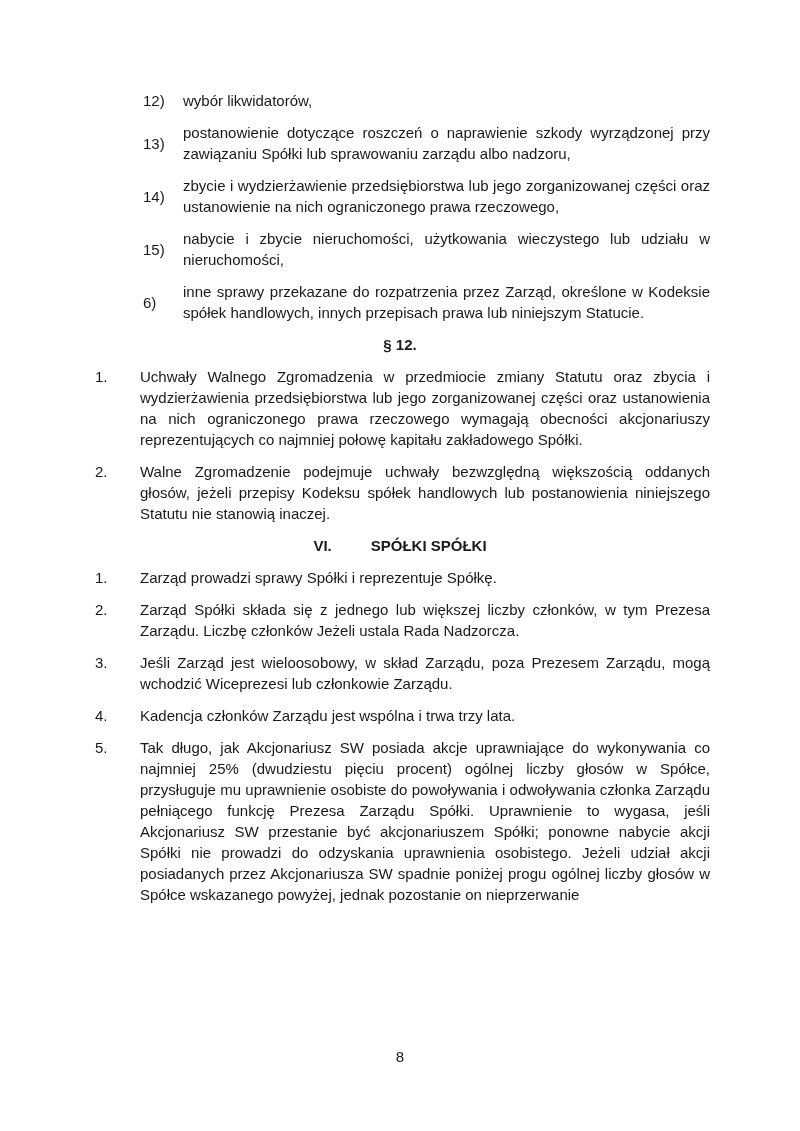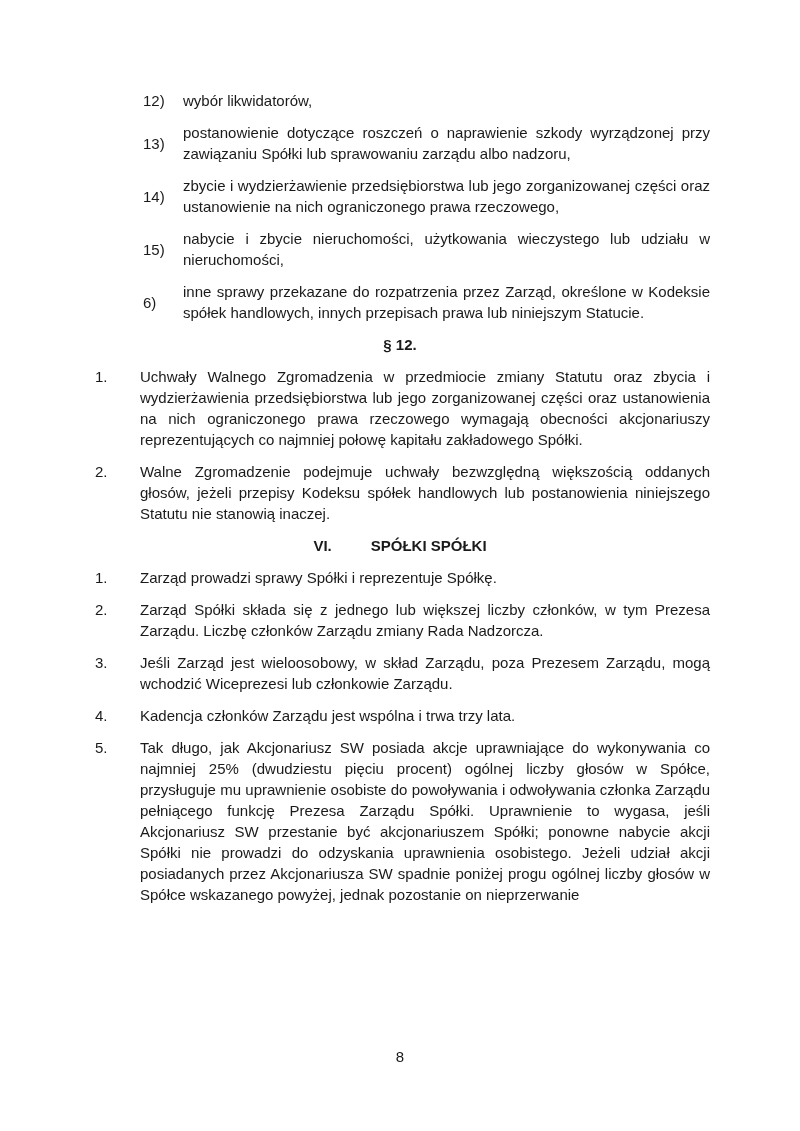--- a/index.html
+++ b/index.html
@@ -115,21 +115,21 @@
     </div>
 
 
     <div class="mainlist">
       <div class="li">
         <span class="num">1.</span>
         <span class="text">Zarząd prowadzi sprawy Spółki i reprezentuje Spółkę.</span>
       </div>
       <div class="li">
         <span class="num">2.</span>
-        <span class="text">Zarząd Spółki składa się z jednego lub większej liczby członków, w tym Prezesa Zarządu. Liczbę członków Zarządu zmiany Rada Nadzorcza.</span>
+        <span class="text">Zarząd Spółki składa się z jednego lub większej liczby członków, w tym Prezesa Zarządu. Liczbę członków Jeżeli ustala Rada Nadzorcza.</span>
       </div>
       <div class="li">
         <span class="num">3.</span>
         <span class="text">Jeśli Zarząd jest wieloosobowy, w skład Zarządu, poza Prezesem Zarządu, mogą wchodzić Wiceprezesi lub członkowie Zarządu.</span>
       </div>
       <div class="li">
         <span class="num">4.</span>
         <span class="text">Kadencja członków Zarządu jest wspólna i trwa trzy lata.</span>
       </div>
       <div class="li">

